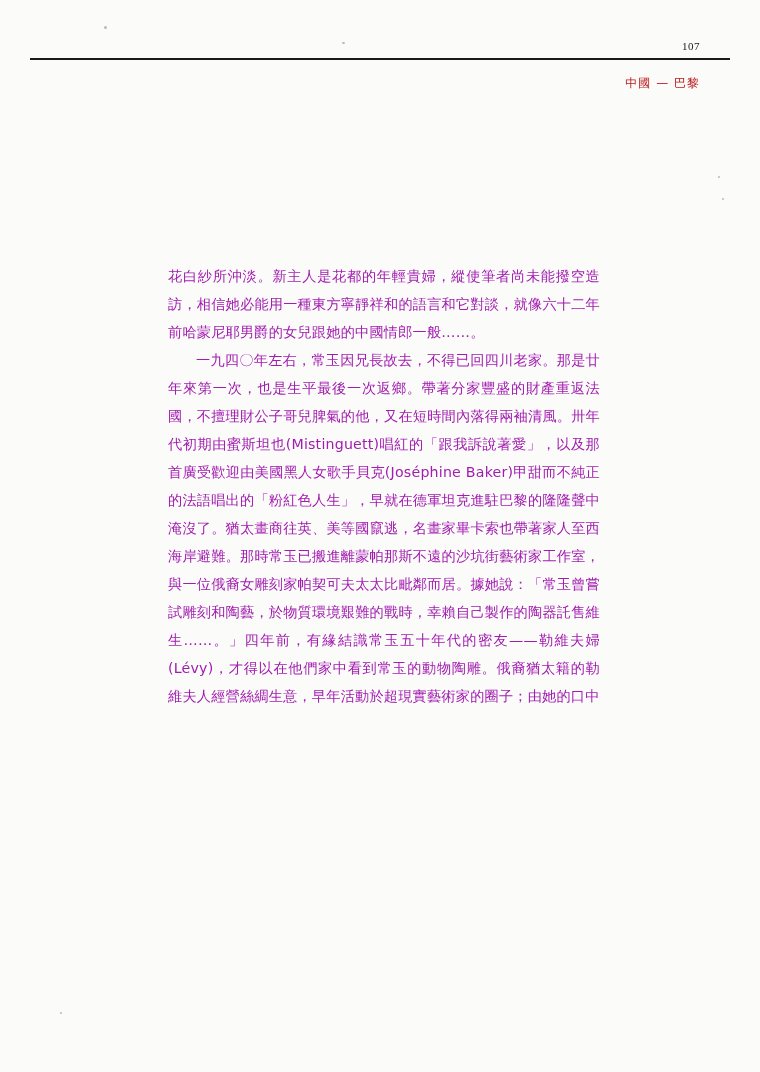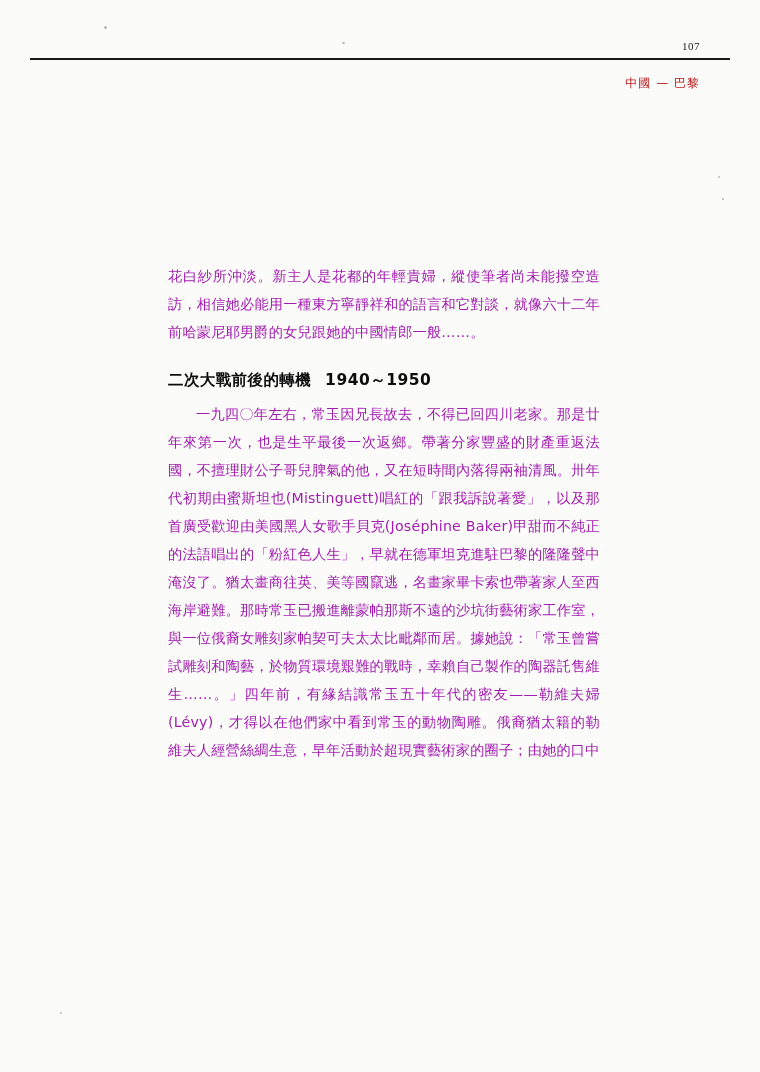--- a/index.html
+++ b/index.html
@@ -96,21 +96,18 @@
   <div class="speck" style="left:60px; top:1012px; width:2px; height:2px;"></div>
 
   <div class="page-number">107</div>
   <div class="header-rule"></div>
   <div class="running-head">中國 — 巴黎</div>
 
   <div class="body">
 
     <p class="para">花白紗所沖淡。新主人是花都的年輕貴婦，縱使筆者尚未能撥空造訪，相信她必能用一種東方寧靜祥和的語言和它對談，就像六十二年前哈蒙尼耶男爵的女兒跟她的中國情郎一般……。</p>
 
-    <div class="section-head">
-      <span>二次大戰前後的轉機</span><span class="years">1940～1950</span>
-    </div>
 
 
     <p class="para indent">一九四〇年左右，常玉因兄長故去，不得已回四川老家。那是廿年來第一次，也是生平最後一次返鄉。帶著分家豐盛的財產重返法國，不擅理財公子哥兒脾氣的他，又在短時間內落得兩袖清風。卅年代初期由蜜斯坦也(Mistinguett)唱紅的「跟我訴說著愛」，以及那首廣受歡迎由美國黑人女歌手貝克(Joséphine Baker)甲甜而不純正的法語唱出的「粉紅色人生」，早就在德軍坦克進駐巴黎的隆隆聲中淹沒了。猶太畫商往英、美等國竄逃，名畫家畢卡索也帶著家人至西海岸避難。那時常玉已搬進離蒙帕那斯不遠的沙坑街藝術家工作室，與一位俄裔女雕刻家帕契可夫太太比毗鄰而居。據她說：「常玉曾嘗試雕刻和陶藝，於物質環境艱難的戰時，幸賴自己製作的陶器託售維生……。」四年前，有緣結識常玉五十年代的密友——勒維夫婦(Lévy)，才得以在他們家中看到常玉的動物陶雕。俄裔猶太籍的勒維夫人經營絲綢生意，早年活動於超現實藝術家的圈子；由她的口中</p>
 
   </div>
 </div>
 
 </body></html>

